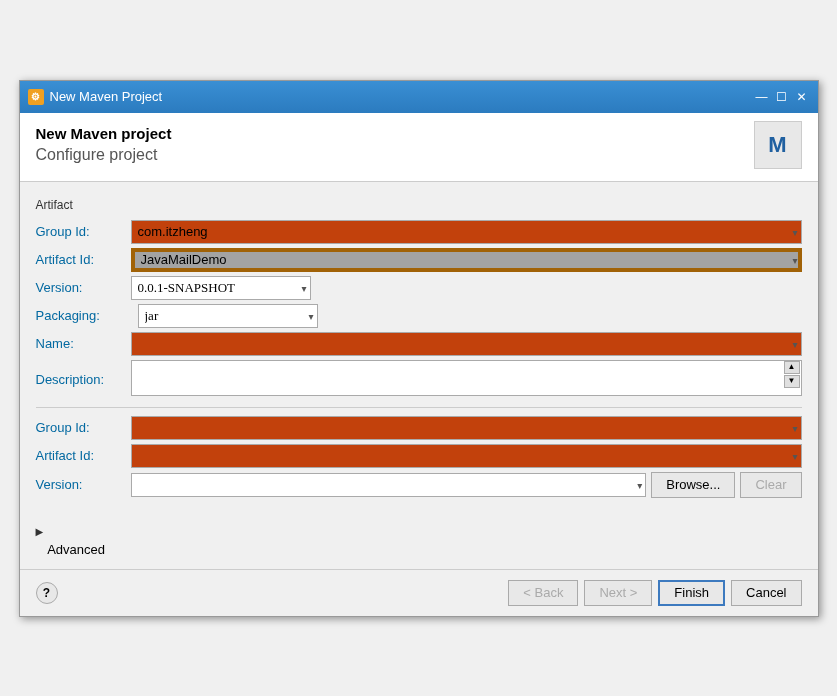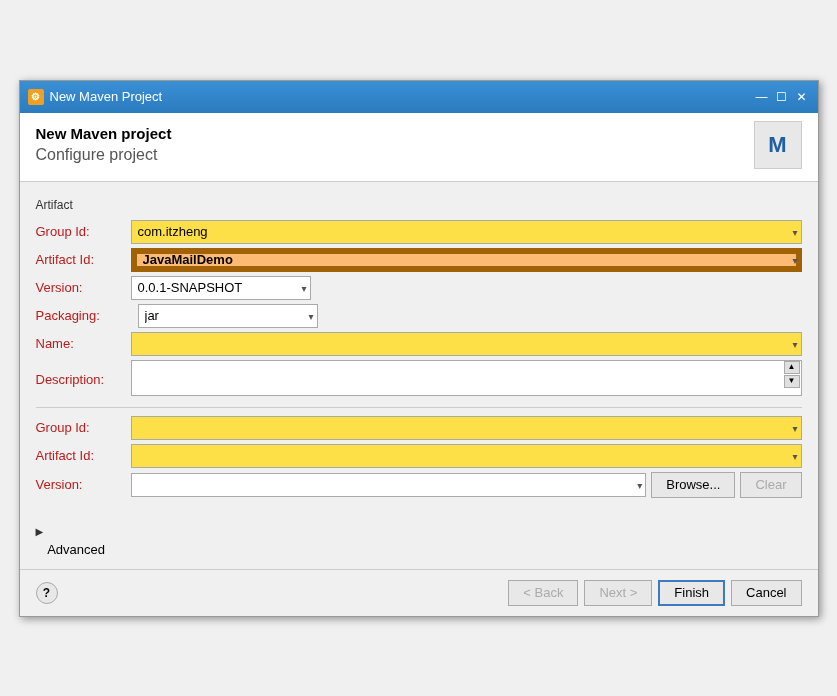--- a/index.html
+++ b/index.html
@@ -127,54 +127,54 @@
     .form-grid {
       display: grid;
       grid-template-columns: 90px 1fr;
       gap: 5px;
       align-items: center;
       margin-bottom: 4px;
     }
 
     .form-label {
       font-size: 13px;
-      color: #b91c1c;
+      color: #0369a1;
       text-align: left;
     }
 
     .form-input {
       height: 24px;
       border: 1px solid #aaa;
-      background: #fde047;
+      background: #c2410c;
       padding: 2px 6px;
       font-size: 13px;
       width: 100%;
     }
 
     .form-input.highlighted {
-      border: 6px solid #a16207;
-      background: #fdba74;
-      font-weight: bold;
+      border: 4px solid #a16207;
+      background: #a3a3a3;
     }
 
     .form-select-wrapper {
       position: relative;
       width: 100%;
     }
 
     .form-select {
       width: 100%;
       height: 24px;
       border: 1px solid #aaa;
       background: white;
       padding: 2px 24px 2px 6px;
       font-size: 13px;
       appearance: none;
       -webkit-appearance: none;
       cursor: pointer;
+      font-family: Liberation Serif, serif;
     }
 
     .select-arrow {
       position: absolute;
       right: 4px;
       top: 50%;
       transform: translateY(-50%);
       pointer-events: none;
       font-size: 10px;
       color: #555;

